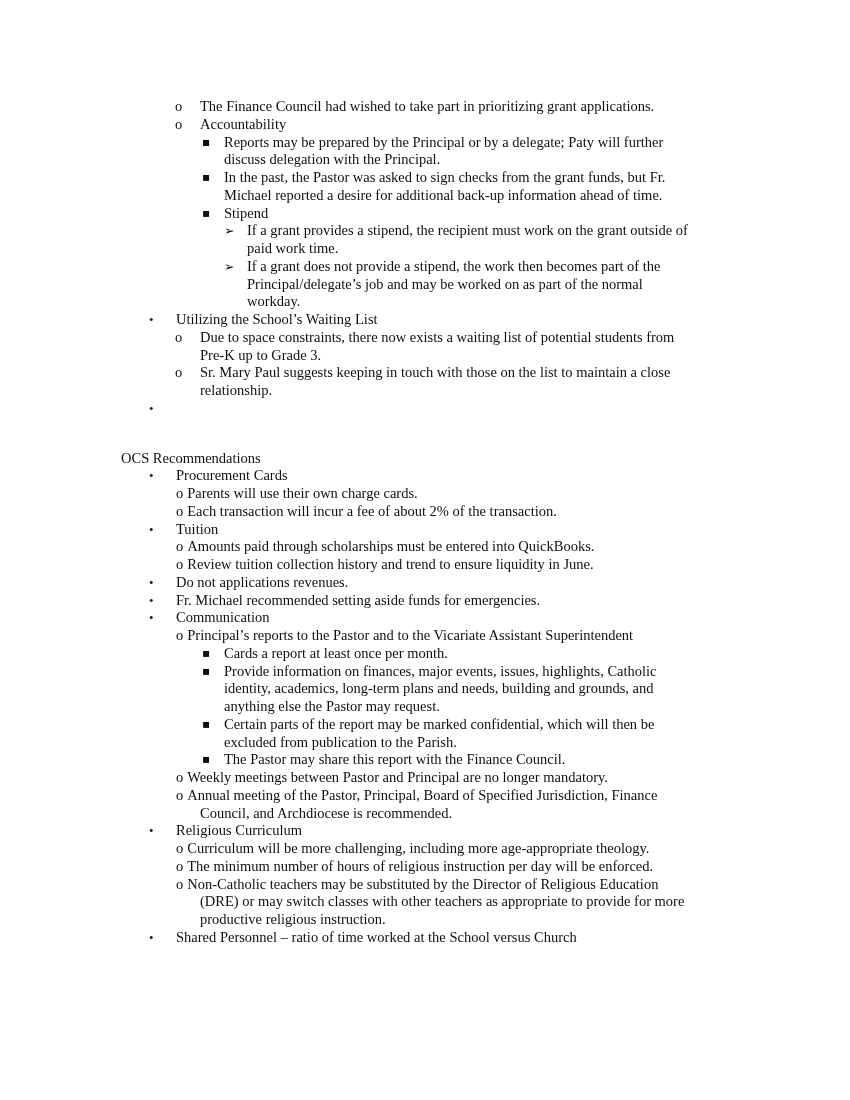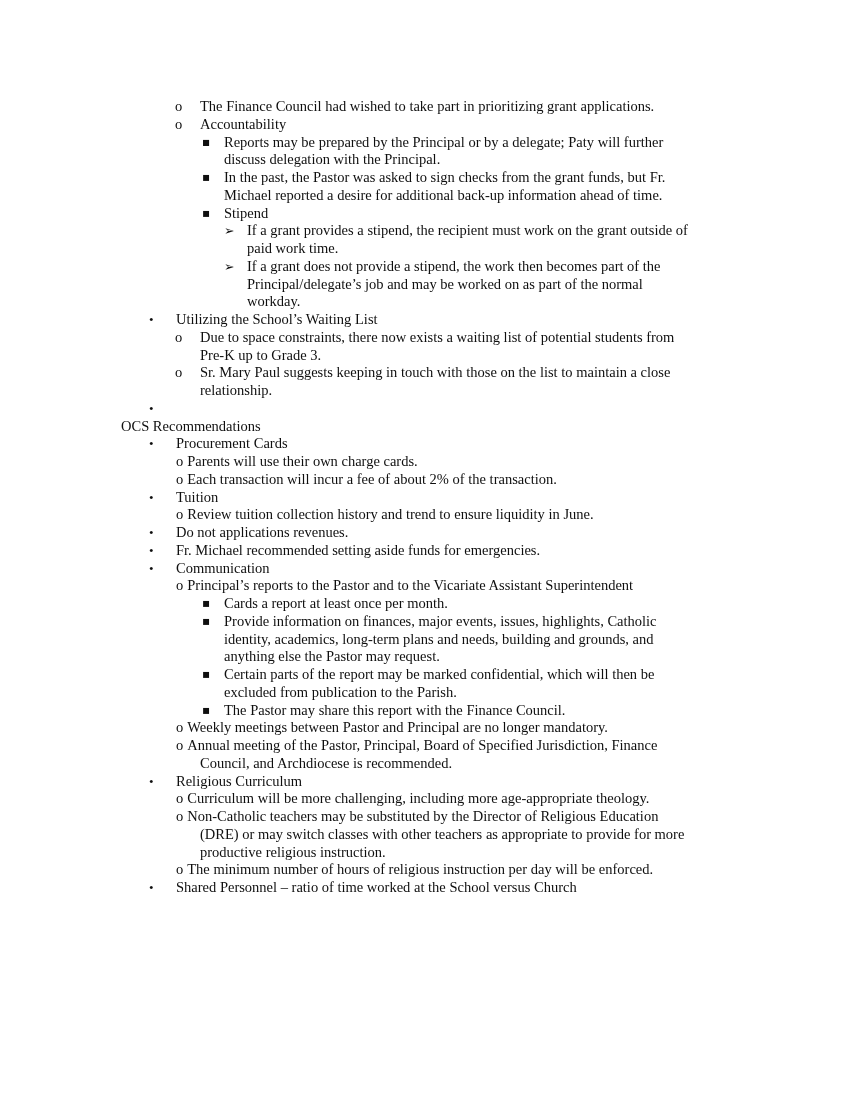--- a/index.html
+++ b/index.html
@@ -40,21 +40,21 @@
   .l2 > .bullet { left: 54px; }
   
   .l3 { padding-left: 103px; }
   .l3 > .bullet { left: 81px; font-family: "DejaVu Sans", sans-serif; font-size: 12px; }
   
   .l4 { padding-left: 126px; }
   .l4 > .bullet { left: 103px; font-family: "DejaVu Sans", sans-serif; font-size: 12.5px; }
   
   .l2c { padding-left: 79px; text-indent: -24px; }
   .bullet-inline { margin-right: 4px; }
-  .heading { padding-left: 0; }
+  .heading { padding-left: 0; margin-top: 32px; }
   .spacer { height: 17.75px; }
 </style>
 </head>
 <body>
 
 <div id="doc">
     <div class="item l2"><span class="bullet">o</span><span class="txt">The Finance Council had wished to take part in prioritizing grant applications.</span></div>
     <div class="item l2"><span class="bullet">o</span><span class="txt">Accountability</span></div>
     <div class="item l3"><span class="bullet">▪</span></div>
     <div class="item l3"><span class="bullet">▪</span><span class="txt">Reports may be prepared by the Principal or by a delegate; Paty will further
@@ -72,35 +72,36 @@
 Pre-K up to Grade 3.</span></div>
     <div class="item l2"><span class="bullet">o</span><span class="txt">Sr. Mary Paul suggests keeping in touch with those on the list to maintain a close
 relationship.</span></div>
     <div class="item l1"><span class="bullet">•</span></div>
     <div class="item spacer"></div>
     <div class="item heading"><span class="txt">OCS Recommendations</span></div>
     <div class="item l1"><span class="bullet">•</span><span class="txt">Procurement Cards</span></div>
     <div class="item l2c"><span class="bullet-inline">o</span><span class="txt">Parents will use their own charge cards.</span></div>
     <div class="item l2c"><span class="bullet-inline">o</span><span class="txt">Each transaction will incur a fee of about 2% of the transaction.</span></div>
     <div class="item l1"><span class="bullet">•</span><span class="txt">Tuition</span></div>
+    <div class="item l2c"><span class="bullet-inline">o</span><span class="txt">Amounts paid through scholarships must be entered into QuickBooks.</span></div>
     <div class="item l2c"><span class="bullet-inline">o</span><span class="txt">Review tuition collection history and trend to ensure liquidity in June.</span></div>
     <div class="item l1"><span class="bullet">•</span><span class="txt">Do not applications revenues.</span></div>
     <div class="item l1"><span class="bullet">•</span><span class="txt">Fr. Michael recommended setting aside funds for emergencies.</span></div>
     <div class="item l1"><span class="bullet">•</span><span class="txt">Communication</span></div>
     <div class="item l2c"><span class="bullet-inline">o</span><span class="txt">Principal’s reports to the Pastor and to the Vicariate Assistant Superintendent</span></div>
     <div class="item l3"><span class="bullet">▪</span><span class="txt">Cards a report at least once per month.</span></div>
     <div class="item l3"><span class="bullet">▪</span><span class="txt">Provide information on finances, major events, issues, highlights, Catholic
 identity, academics, long-term plans and needs, building and grounds, and
 anything else the Pastor may request.</span></div>
     <div class="item l3"><span class="bullet">▪</span><span class="txt">Certain parts of the report may be marked confidential, which will then be
 excluded from publication to the Parish.</span></div>
     <div class="item l3"><span class="bullet">▪</span><span class="txt">The Pastor may share this report with the Finance Council.</span></div>
     <div class="item l2c"><span class="bullet-inline">o</span><span class="txt">Weekly meetings between Pastor and Principal are no longer mandatory.</span></div>
     <div class="item l2c"><span class="bullet-inline">o</span><span class="txt">Annual meeting of the Pastor, Principal, Board of Specified Jurisdiction, Finance
 Council, and Archdiocese is recommended.</span></div>
     <div class="item l1"><span class="bullet">•</span><span class="txt">Religious Curriculum</span></div>
     <div class="item l2c"><span class="bullet-inline">o</span><span class="txt">Curriculum will be more challenging, including more age-appropriate theology.</span></div>
+    <div class="item l2c"><span class="bullet-inline">o</span><span class="txt">The minimum number of hours of religious instruction per day will be enforced.</span></div>
     <div class="item l2c"><span class="bullet-inline">o</span><span class="txt">Non-Catholic teachers may be substituted by the Director of Religious Education
 (DRE) or may switch classes with other teachers as appropriate to provide for more
 productive religious instruction.</span></div>
-    <div class="item l2c"><span class="bullet-inline">o</span><span class="txt">The minimum number of hours of religious instruction per day will be enforced.</span></div>
     <div class="item l1"><span class="bullet">•</span><span class="txt">Shared Personnel – ratio of time worked at the School versus Church</span></div>
   </div>
 
 </body></html>

